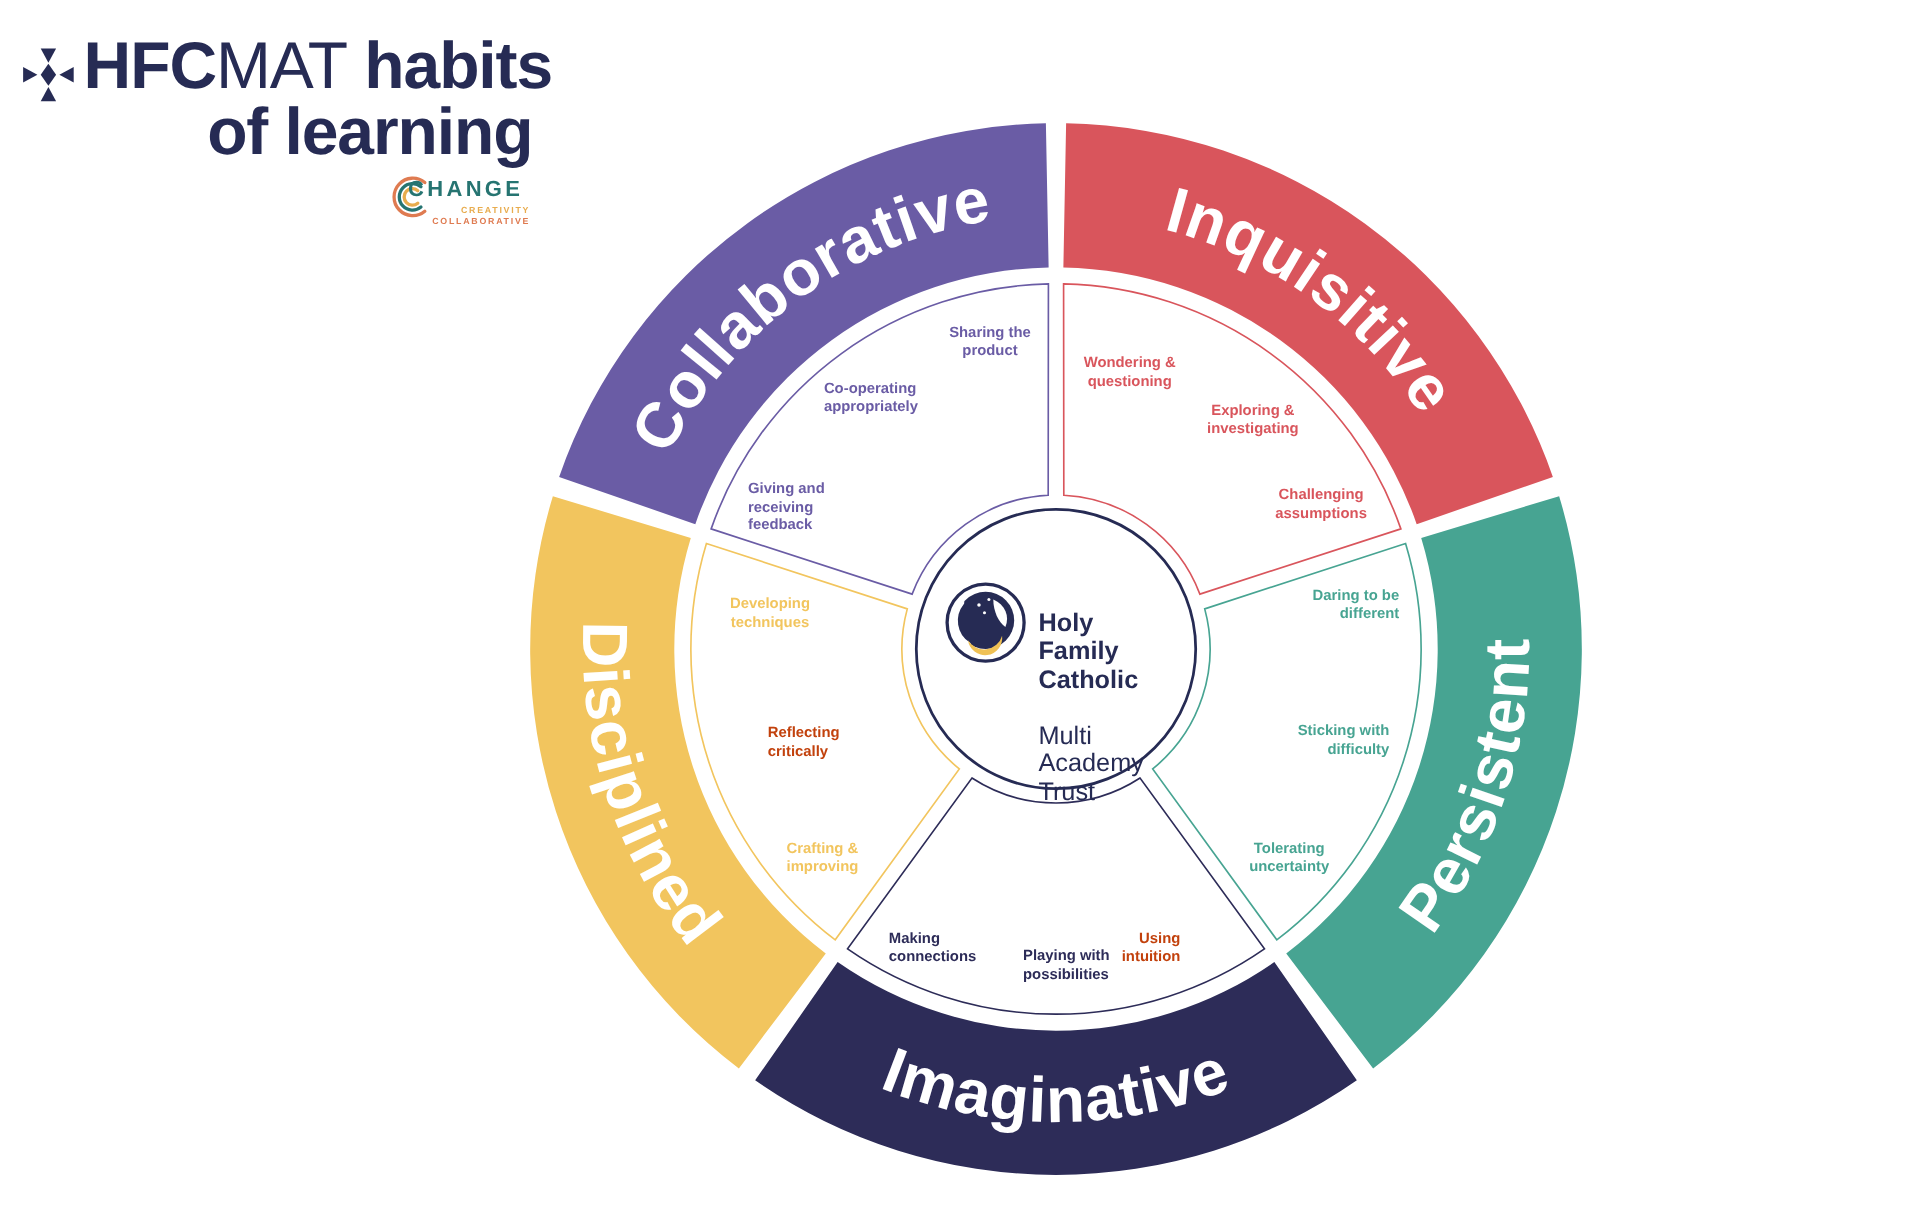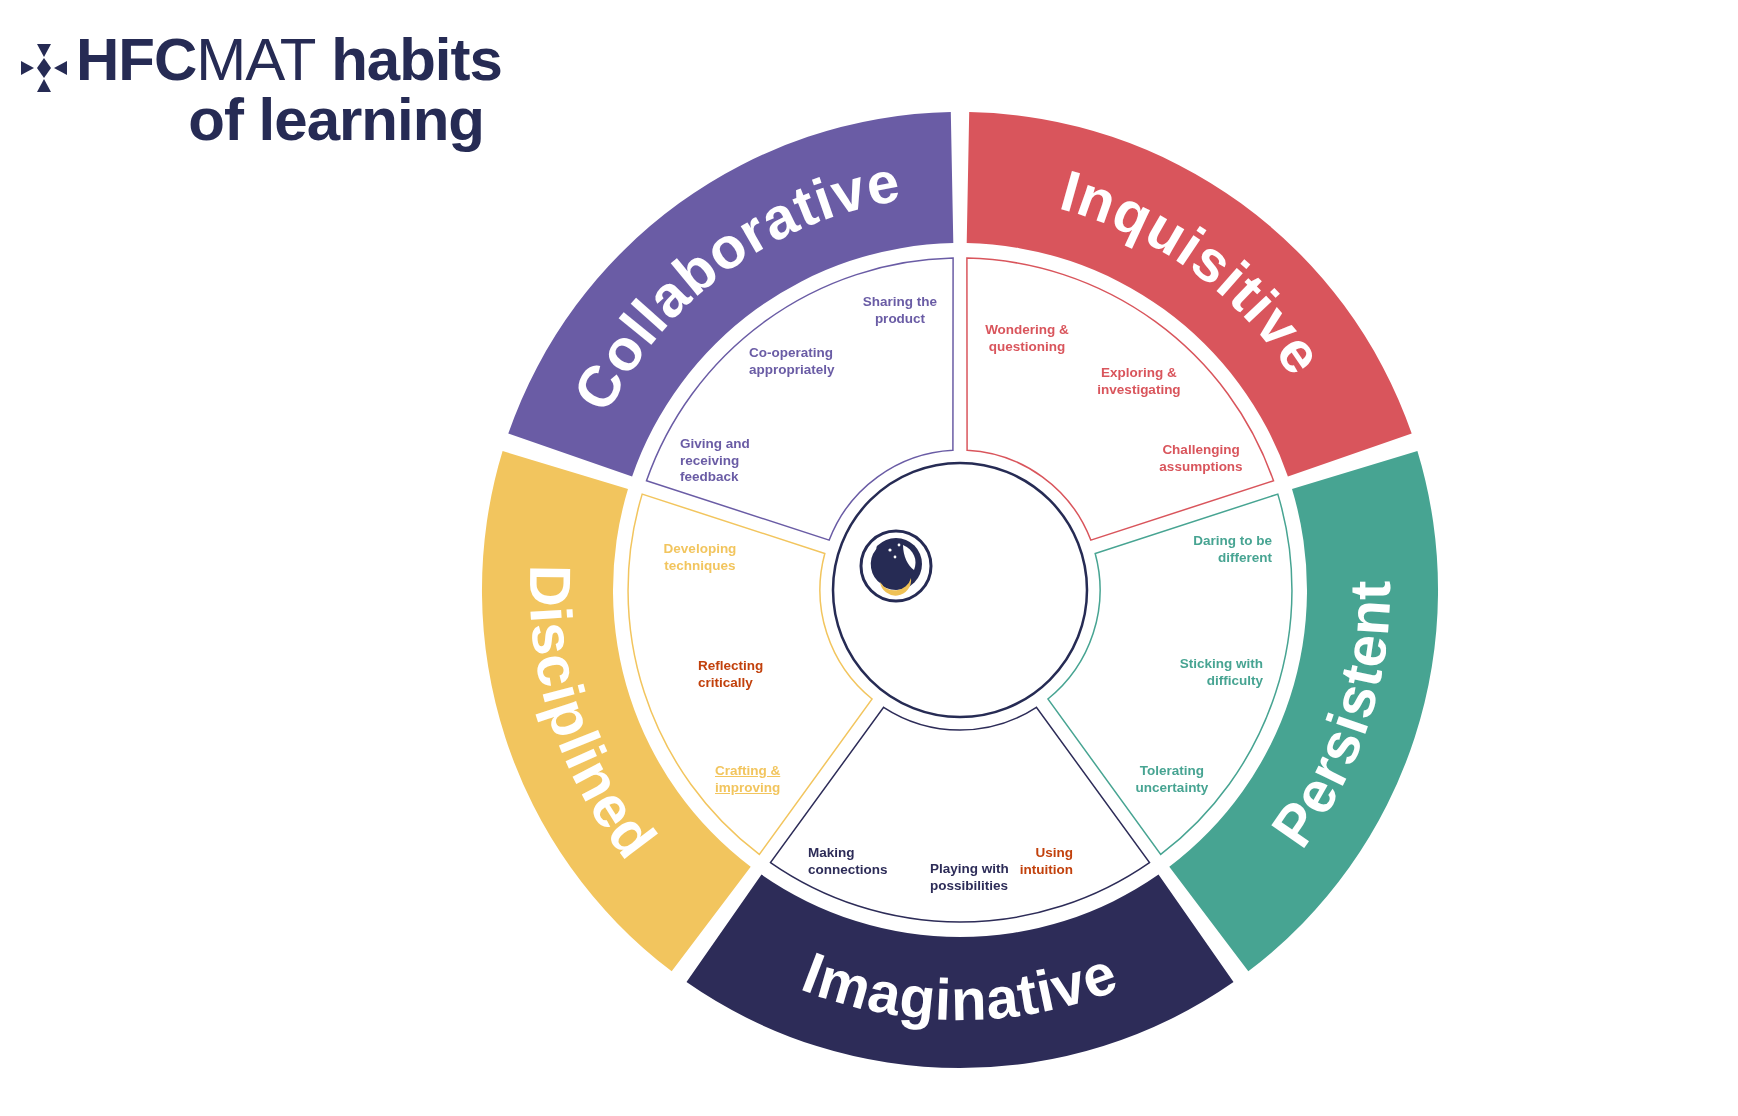--- a/index.html
+++ b/index.html
@@ -47,20 +47,32 @@
         <path d="M1,18 L1,32 L14,25 Z"></path>
         <path d="M47,18 L47,32 L34,25 Z"></path>
         <path d="M24,15 L31,25 L24,35 L17,25 Z"></path>
       </g>
     </svg>
     <div class="brand-text">
       <div class="brand-line"><span>HFC</span><span class="light">MAT</span><span> habits</span></div>
       <div class="brand-line">of learning</div>
     </div>
 
+    <div class="change">
+      <svg class="change-arcs" width="46" height="46" viewBox="0 0 46 46">
+        <g fill="none" stroke-linecap="round" stroke-width="3">
+          <path d="M34.2,36.0 A17,17 0 1 1 34.2,10.0" stroke="#DF7B51"></path>
+          <path d="M30.7,32.2 A12,12 0 1 1 30.7,13.8" stroke="#267471"></path>
+          <path d="M27.8,28.7 A7.5,7.5 0 1 1 27.8,17.3" stroke="#E8AC4E"></path>
+        </g>
+      </svg>
+      <div class="change-name">CHANGE</div>
+      <div class="change-tag1">CREATIVITY</div>
+      <div class="change-tag2">COLLABORATIVE</div>
+    </div>
   </div>
 
   <svg class="wheel-svg" width="1738" height="1116" viewBox="0 0 1738 1116">
     <defs>
       <path id="arc-collab" d="M589.7,455.2 A394,394 0 0 1 946.2,196.2"></path>
       <path id="arc-inquis" d="M973.8,196.3 A394,394 0 0 1 1330.2,455.2"></path>
       <path id="arc-persist" d="M1224.7,928.8 A430,430 0 0 0 1373.4,471.5"></path>
       <path id="arc-imag" d="M719.6,946.5 A430,430 0 0 0 1200.4,946.5"></path>
       <path id="arc-disc" d="M546.6,471.5 A430,430 0 0 0 695.3,928.8"></path>
     </defs>
@@ -125,17 +137,25 @@
 connections</div>
   <div class="sub al" style="left: 930px; top: 861px; width: 110px; color: rgb(45, 44, 88);">Playing with
 possibilities</div>
   <div class="sub ar" style="left: 973px; top: 845px; width: 100px; color: #c2410c;">Using
 intuition</div>
 
   <div class="sub al" style="left: 645px; top: 541px; width: 110px; color: rgb(242, 197, 94); text-align: center;">Developing
 techniques</div>
   <div class="sub al" style="left: 698px; top: 658px; width: 110px; color: #c2410c;">Reflecting
 critically</div>
-  <div class="sub al" style="left: 715px; top: 763px; width: 110px; color: rgb(242, 197, 94); text-decoration: underline;">Crafting &amp;
+  <div class="sub al" style="left: 715px; top: 763px; width: 110px; color: rgb(242, 197, 94);">Crafting &amp;
 improving</div>
 
+  <div class="org">
+    <div class="org-bold">Holy
+Family
+Catholic</div>
+    <div>Multi
+Academy
+Trust</div>
+  </div>
 
 </div>
 
 </body></html>

